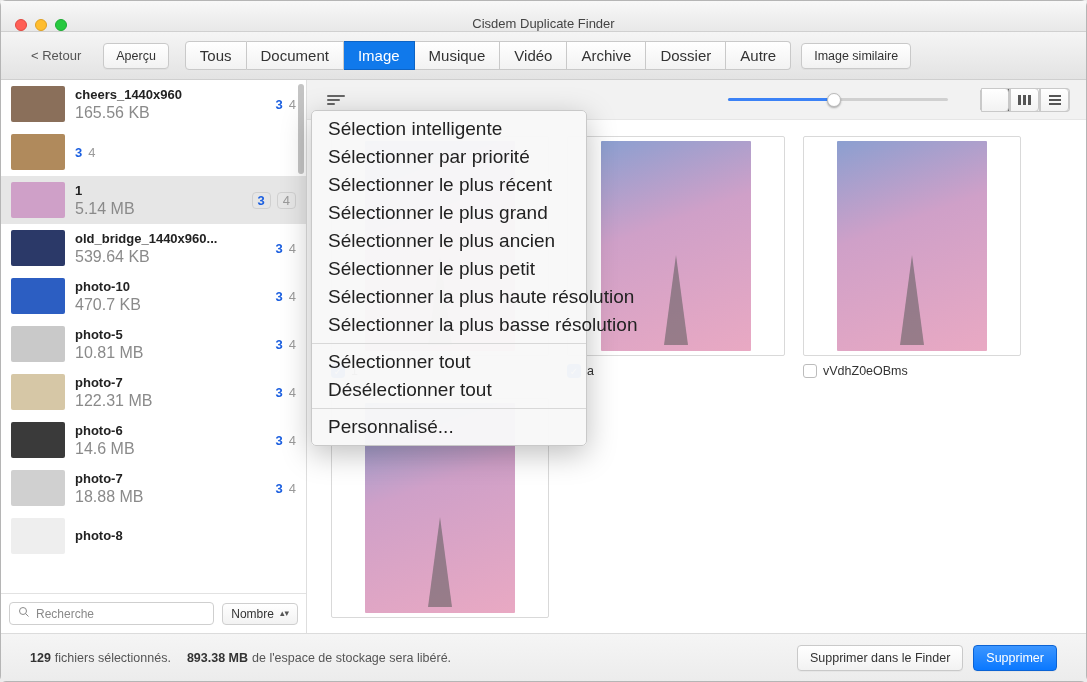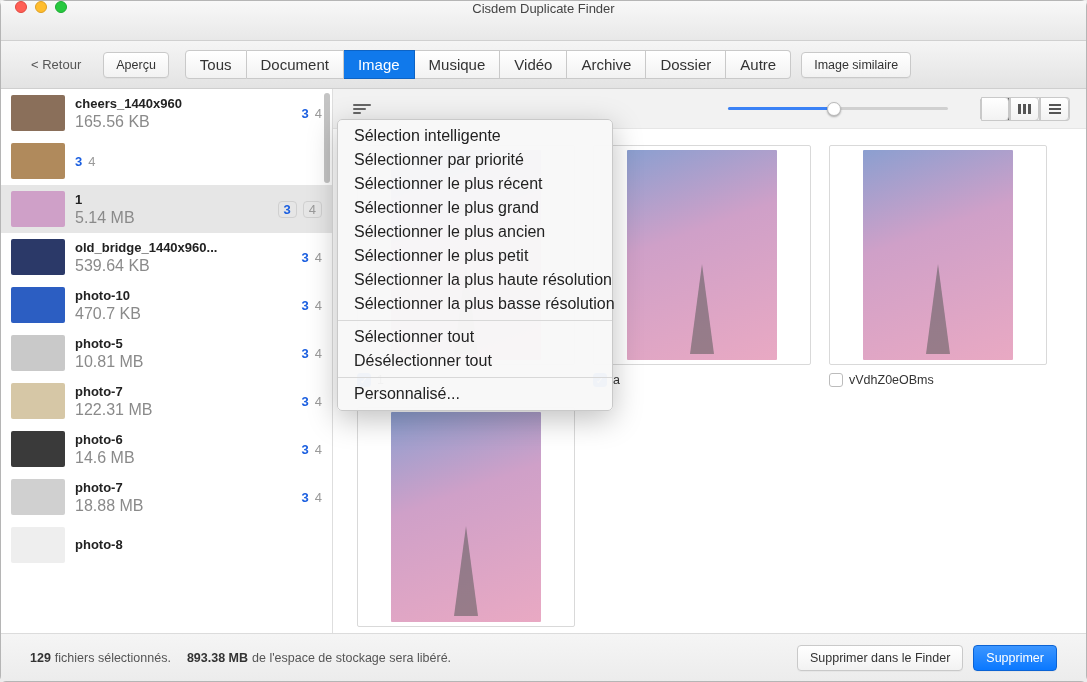--- a/index.html
+++ b/index.html
@@ -1,35 +1,35 @@
 <!DOCTYPE html>
 <html><head>
 <meta charset="utf-8">
 <style>
   * { box-sizing: border-box; margin: 0; padding: 0; }
   body { font-family: -apple-system, "Helvetica Neue", Arial, sans-serif; font-size: 13px; color: #333; background: #ececec; width: 1087px; height: 682px; overflow: hidden; }
   .window { width: 1087px; height: 682px; display: flex; flex-direction: column; background: #f7f7f7; border-radius: 6px; border: 1px solid #b5b5b5; }
-  .titlebar { height: 40px; display: flex; align-items: flex-start; background: linear-gradient(#f8f8f8,#e8e8e8); border-bottom: 1px solid #d0d0d0; position: relative; }
+  .titlebar { height: 31px; display: flex; align-items: flex-end; background: linear-gradient(#f8f8f8,#e8e8e8); border-bottom: 1px solid #d0d0d0; position: relative; }
   .traffic { display: flex; gap: 8px; padding-left: 14px; }
   .dot { width: 12px; height: 12px; border-radius: 50%; }
   .dot.red{background:#ff5f56;border:1px solid #e14840;}
   .dot.yellow{background:#ffbd2e;border:1px solid #dfa023;}
   .dot.green{background:#27c93f;border:1px solid #1dab34;}
   .title { position:absolute; left:0; right:0; text-align:center; font-size:13px; color:#444; }
   .toolbar { height: 48px; background: linear-gradient(#f5f5f5,#e3e3e3); border-bottom:1px solid #cfcfcf; display:flex; align-items:center; padding:0 18px; gap:10px;}
   .btn { background:linear-gradient(#fff,#f2f2f2); border:1px solid #c9c9c9; border-radius:4px; padding:5px 12px; font-size:12.5px; color:#333; cursor:pointer; box-shadow:0 1px 0 rgba(0,0,0,.03);}
   .btn.back{border:none;background:none;box-shadow:none;color:#555;font-size:13px;}
   .segmented { display:flex; margin-left:6px;}
   .segmented .seg{border:1px solid #c9c9c9;background:linear-gradient(#fff,#f2f2f2);padding:5px 14px;font-size:15px;color:#333;cursor:pointer;}
   .segmented .seg:first-child{border-radius:4px 0 0 4px;}
   .segmented .seg:last-child{border-radius:0 4px 4px 0;}
   .segmented .seg+.seg{border-left:none;}
   .segmented .seg.active{background:#1079eb;color:#fff;border-color:#0d63c4;}
   .content { flex:1; display:flex; min-height:0; background:#fff;}
-  .sidebar { width:332px; border-right:1px solid #dedede; display:flex; flex-direction:column;}
+  .sidebar { width:306px; border-right:1px solid #dedede; display:flex; flex-direction:column;}
   .list{flex:1; overflow-y:auto; position:relative;}
   .row{display:flex;align-items:center;padding:6px 10px;gap:10px;border-bottom:0px solid #f0f0f0;}
   .row.selected{background:#e6e6e6;}
   .thumb{width:54px;height:36px;border-radius:2px;background:#888;}
   .rowtext{flex:1;min-width:0;}
   .fname{font-size:13px;font-weight:700;color:#222;white-space:nowrap;overflow:hidden;text-overflow:ellipsis;}
   .fsize{font-size:16px;color:#8a8a8a;margin-top:2px;}
   .counts{display:flex;align-items:center;gap:6px;}
   .counts .sel{color:#1b5fe0;font-weight:600;font-size:13px;}
   .counts .tot{color:#9a9a9a;font-size:13px;}
@@ -65,21 +65,21 @@
   .thumbs-area{flex:1;overflow:auto;padding:16px 24px;position:relative;}
   .gridrow{display:flex;gap:18px;flex-wrap:wrap;}
   .cell{width:218px;}
   .cell .frame{border:1px solid #d9d9d9;border-radius:2px;height:220px;display:flex;align-items:center;justify-content:center;background:#fff;}
   .img{background:linear-gradient(160deg,#8b9fd0 0%,#cfa0c8 40%,#e9a9c3 100%);width:150px;height:210px;border-radius:1px;position:relative;}
   .eiffel{position:absolute;left:50%;bottom:6px;transform:translateX(-50%);width:0;height:0;border-left:12px solid transparent;border-right:12px solid transparent;border-bottom:90px solid rgba(90,90,90,.55);}
   .caption{display:flex;align-items:center;gap:6px;margin-top:8px;font-size:12.5px;color:#333;}
   .cbox{width:14px;height:14px;border:1px solid #bcbcbc;border-radius:3px;background:#fff;display:inline-flex;align-items:center;justify-content:center;}
   .cbox.checked{background:#0a63ff;border-color:#0a63ff;color:#fff;font-size:10px;}
   .menu{position:absolute;left:4px;top:30px;width:276px;background:rgba(248,248,248,.97);border:1px solid #c9c9c9;border-radius:5px;box-shadow:0 8px 30px rgba(0,0,0,.25);padding:4px 0;z-index:50;}
-  .menu .mi{padding:3px 16px;font-size:16px;color:#222;cursor:pointer;white-space:nowrap;}
+  .menu .mi{padding:3px 16px;font-size:19px;color:#222;cursor:pointer;white-space:nowrap;}
   .menu .sep{height:1px;background:#d8d8d8;margin:4px 0;}
   .footer{height:48px;border-top:1px solid #dcdcdc;background:linear-gradient(#f5f5f5,#ececec);display:flex;align-items:center;padding:0 29px;font-size:12.5px;color:#555;}
   .footer .right{margin-left:auto;display:flex;gap:10px;}
   .footer .b{font-weight:700;color:#333;}
   .btn.primary{background:linear-gradient(#3c96ff,#0a78ff);color:#fff;border-color:#0b63d4;text-align:right;}
   .scrollthumb{position:absolute;right:2px;top:4px;width:6px;height:90px;background:#c4c4c4;border-radius:3px;}
 </style>
 </head>
 <body>
 
@@ -209,20 +209,35 @@
             </div>
           </div>
           <div class="row">
             <div class="thumb" style="background:#eee;"></div>
             <div class="rowtext">
               <div class="fname">photo-8</div>
               <div class="fsize"></div>
             </div>
           </div>
         </div>
+      <div class="sidebar-bottom">
+        <div class="search">
+          <span>
+            <svg width="12" height="12" viewBox="0 0 24 24" fill="none" stroke="#8a8a8a" stroke-width="2">
+                <circle cx="10" cy="10" r="7"></circle>
+                <line x1="21" y1="21" x2="15" y2="15"></line>
+              </svg>
+          </span>
+          <span>Recherche</span>
+        </div>
+        <div class="select">
+          <span>Nombre</span>
+          <span class="chev">▴▾</span>
+        </div>
+      </div>
     </div>
 
     <div class="main">
       <div class="main-top">
         <div class="sortbtn">
           <span></span>
             <span></span>
             <span></span>
         </div>
 

